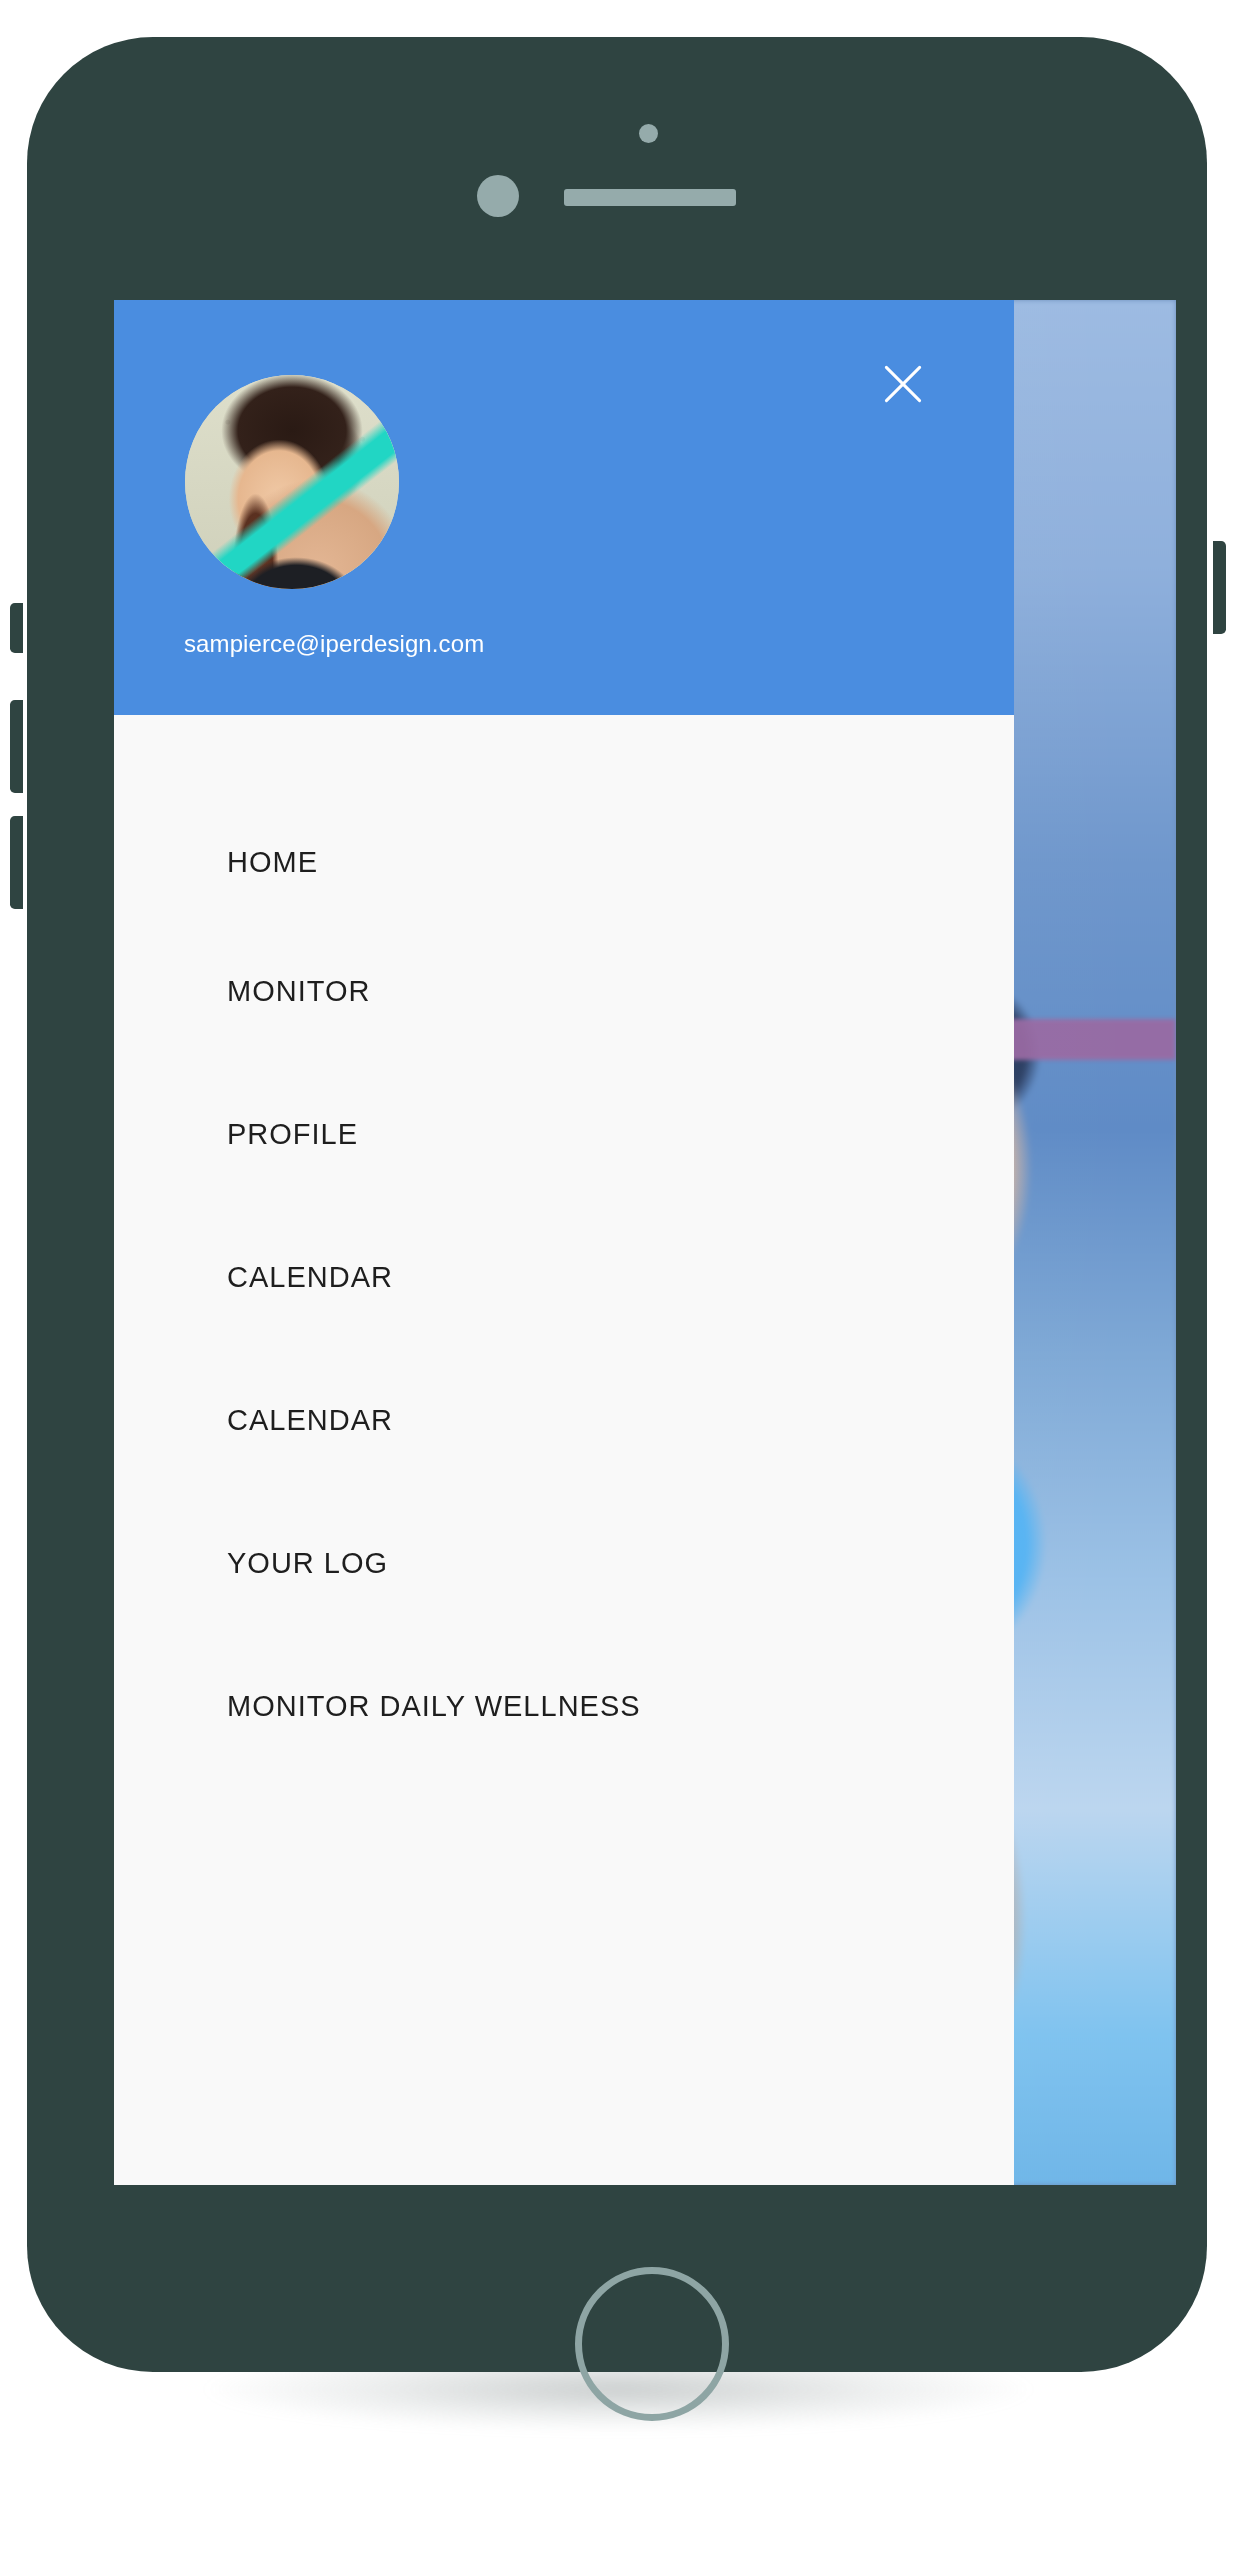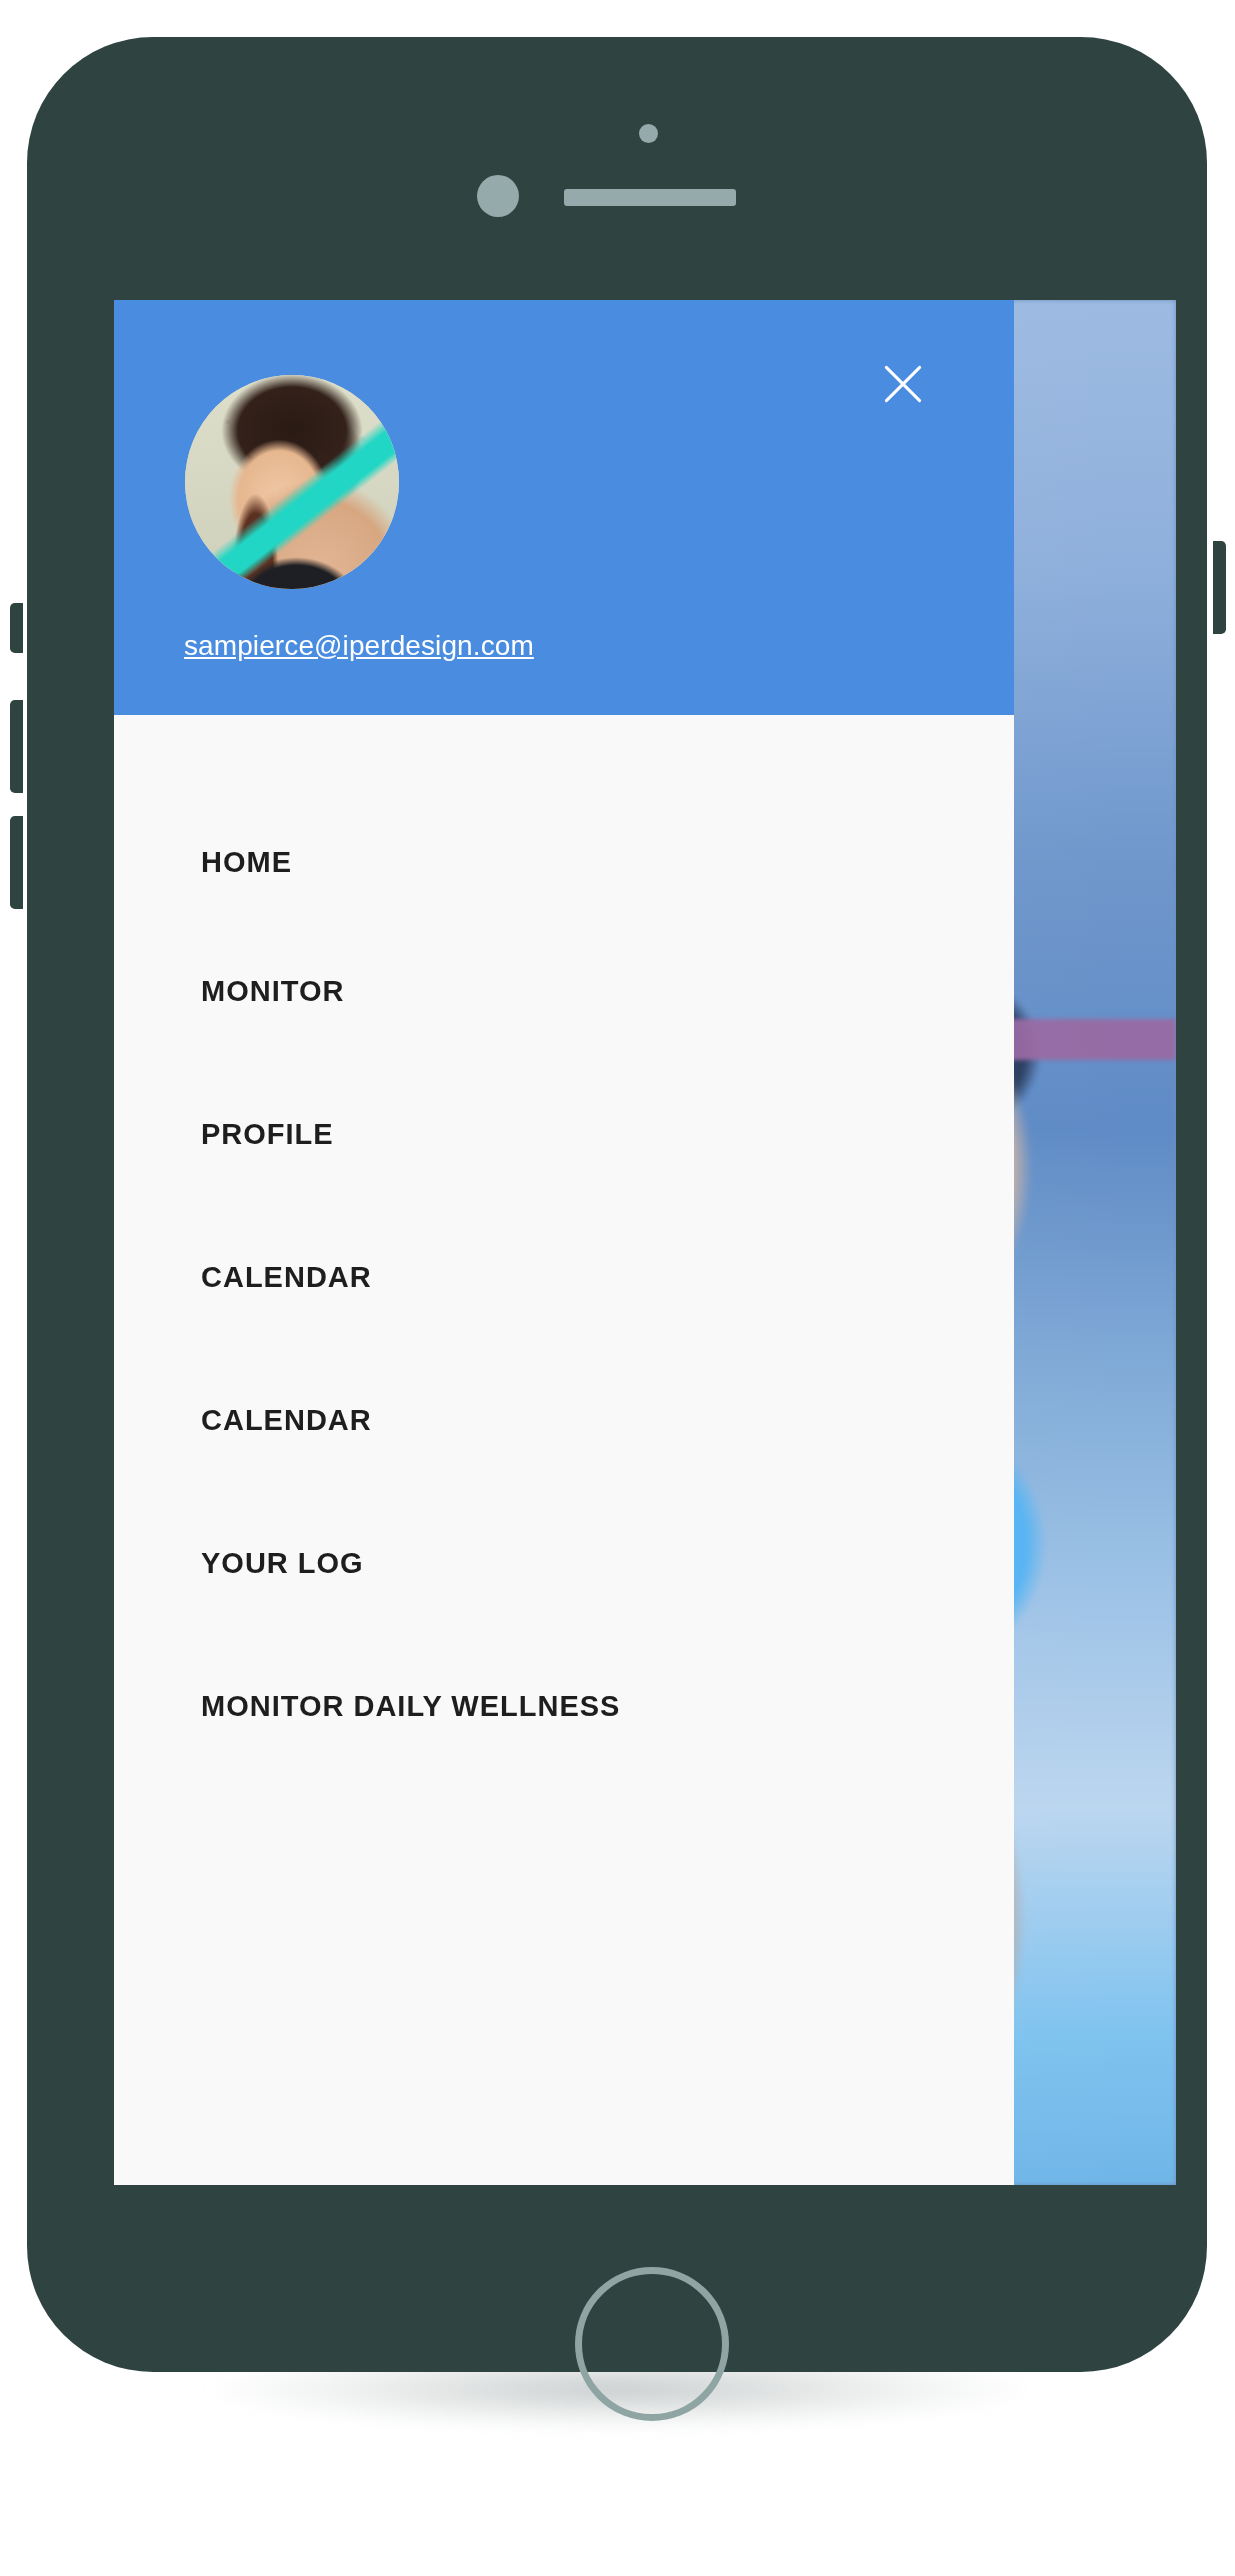--- a/index.html
+++ b/index.html
@@ -225,40 +225,39 @@
     border-radius: 1.9px;
   }
   .close-icon::before { transform: translate(-50%,-50%) rotate(45deg); }
   .close-icon::after  { transform: translate(-50%,-50%) rotate(-45deg); }
 
   .user-email {
     position: absolute;
     left: 70px;
     top: 330px;
     color: #ffffff;
-    font-size: 28px;
+    font-size: 24px;
     letter-spacing: 0.1px;
     white-space: nowrap;
-    text-decoration: underline;
   }
 
   
   .drawer-nav {
     flex: 1;
     padding: 89px 0 0 0;
     background: #f9f9f9;
   }
   .nav-item {
     display: block;
-    padding: 0 0 0 87px;
+    padding: 0 0 0 113px;
     height: 143px;
     line-height: 143px;
     color: #1e1e1e;
     font-size: 29px;
-    font-weight: bold;
+    font-weight: normal;
     letter-spacing: 1px;
     white-space: nowrap;
     cursor: pointer;
     user-select: none;
   }
   .nav-item:first-child { height: 116px; line-height: 116px; }
 </style>
 </head>
 <body>
 

